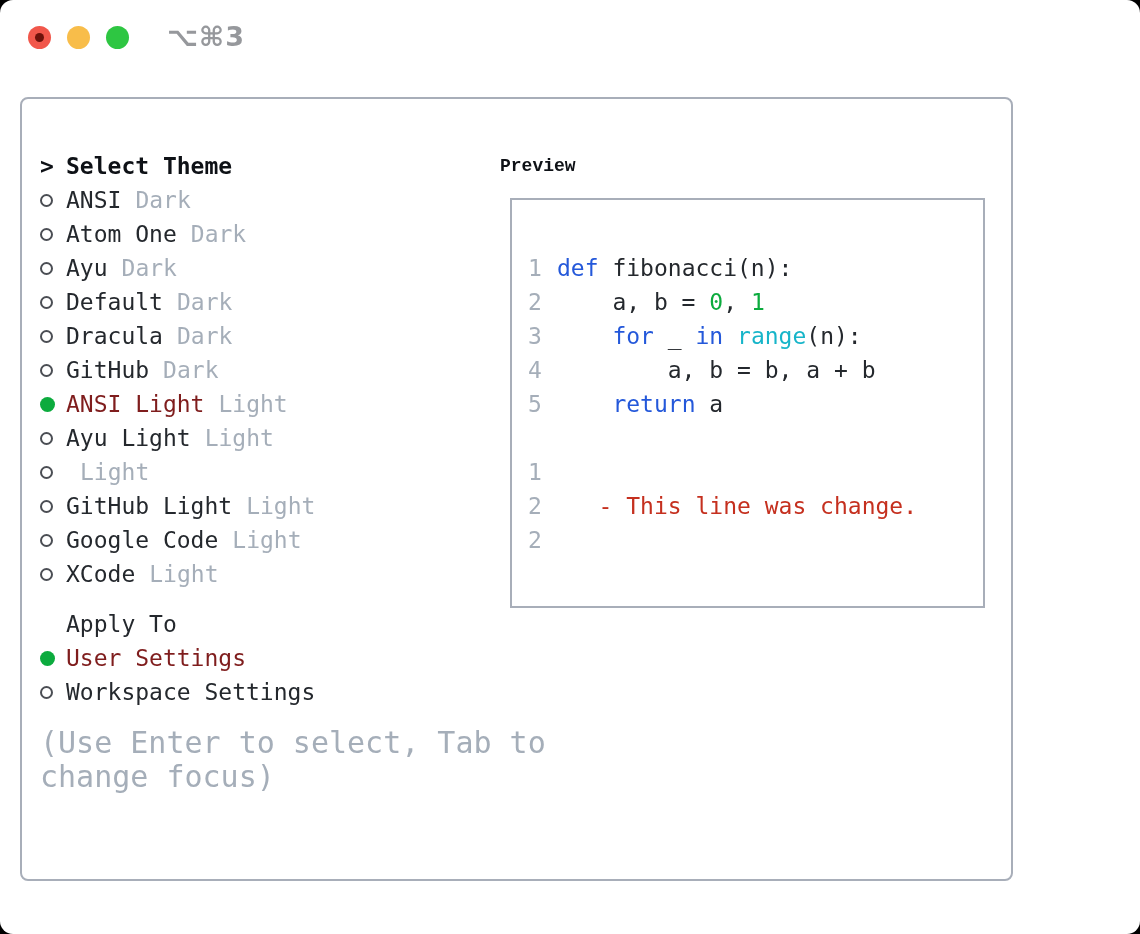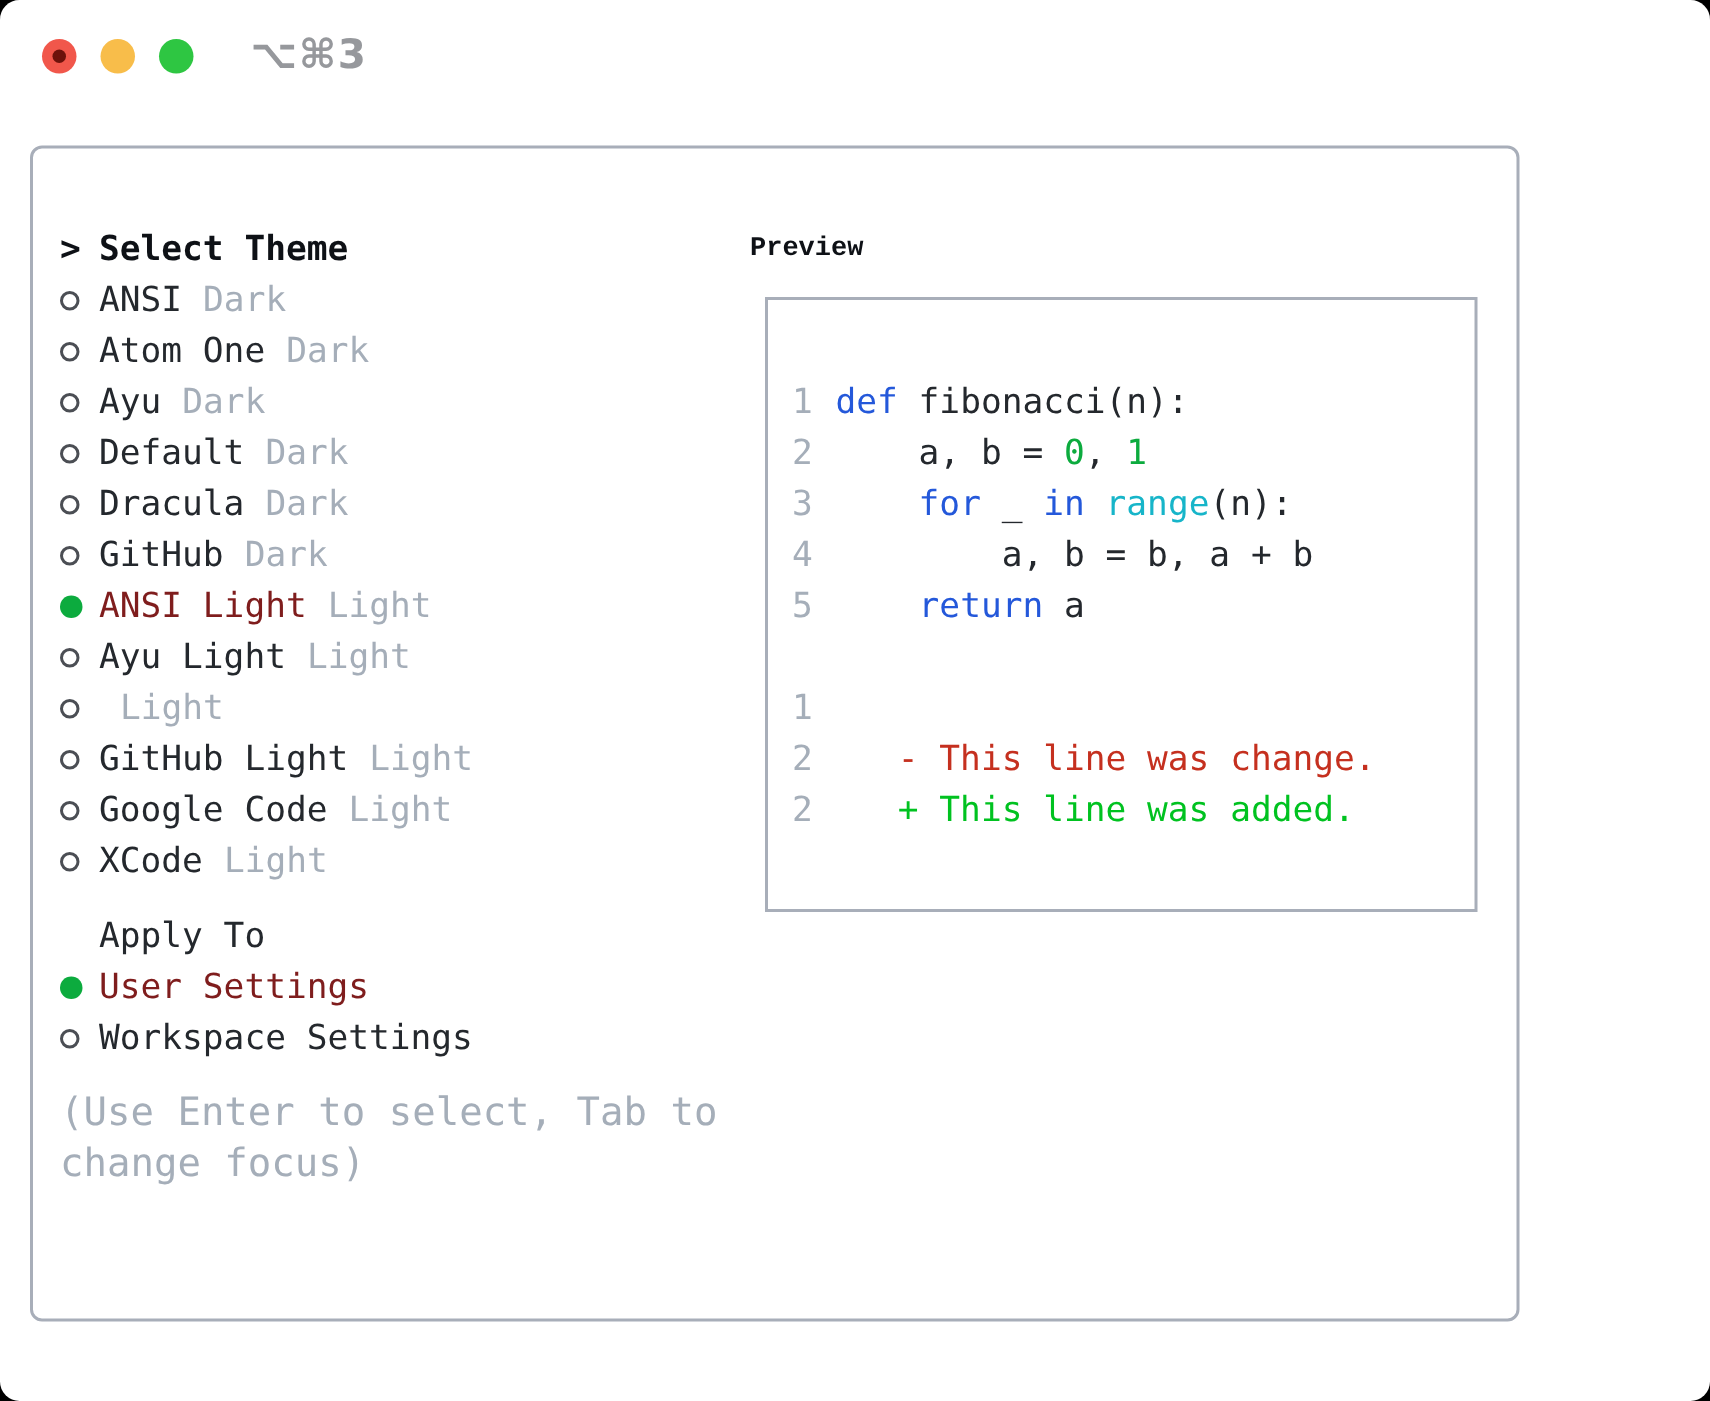--- a/index.html
+++ b/index.html
@@ -38,21 +38,21 @@
   }
   .gap-above { margin-top:16px; }
   .marker { width:26px; flex:none; display:flex; align-items:center; }
   .prompt { font-weight:bold; color:#0e1116; }
   .hdr    { font-weight:bold; color:#0e1116; }
   .radio  { width:13px; height:13px; border:2px solid #4b4e54; border-radius:50%; }
   .row.selected .radio { width:15px; height:15px; border:none; background:#0cab3e; }
   .row.selected .t-name, .row.selected .opt-label { color:#7f1d1d; }
   .t-variant { color:#a5aeb9; margin-left:14px; }
   .help-line { height:34px; display:flex; align-items:center;
-               white-space:pre; font-size:26px; color:#a5aeb9; }
+               white-space:pre; font-size:30px; color:#a5aeb9; }
 
   
   .preview-label {
     position:absolute; left:500px; top:149px; height:34px;
     display:flex; align-items:center;
     font-size:18px; font-weight:bold; color:#0e1116;font-family:Liberation Mono, monospace;
   }
   .preview-box {
     position:absolute; left:510px; top:198px; width:475px; height:410px;
     border:2px solid #a8aeb9; background:#fff;
@@ -221,17 +221,17 @@
   <div class="preview-box">
     <div id="code-lines">
         <div class="code-line"><span class="ln">1</span><span class="c-kw">def</span><span class="c-fg"> fibonacci(n):</span></div>
         <div class="code-line"><span class="ln">2</span><span class="c-fg">    a, b = </span><span class="c-num">0</span><span class="c-fg">, </span><span class="c-num">1</span></div>
         <div class="code-line"><span class="ln">3</span><span class="c-fg">    </span><span class="c-kw">for</span><span class="c-fg"> _ </span><span class="c-kw">in</span><span class="c-fg"> </span><span class="c-fn">range</span><span class="c-fg">(n):</span></div>
         <div class="code-line"><span class="ln">4</span><span class="c-fg">        a, b = b, a + b</span></div>
         <div class="code-line"><span class="ln">5</span><span class="c-fg">    </span><span class="c-kw">return</span><span class="c-fg"> a</span></div>
         <div class="code-line"><span class="ln"></span></div>
         <div class="code-line"><span class="ln">1</span></div>
         <div class="code-line"><span class="ln">2</span><span class="c-del">   - This line was change.</span></div>
-        <div class="code-line"><span class="ln">2</span><span class="c-add">   + This line was added.</span></div>
+        <div class="code-line"><span class="ln">2</span></div>
       </div>
   </div>
 
 </div>
 
 </body></html>

